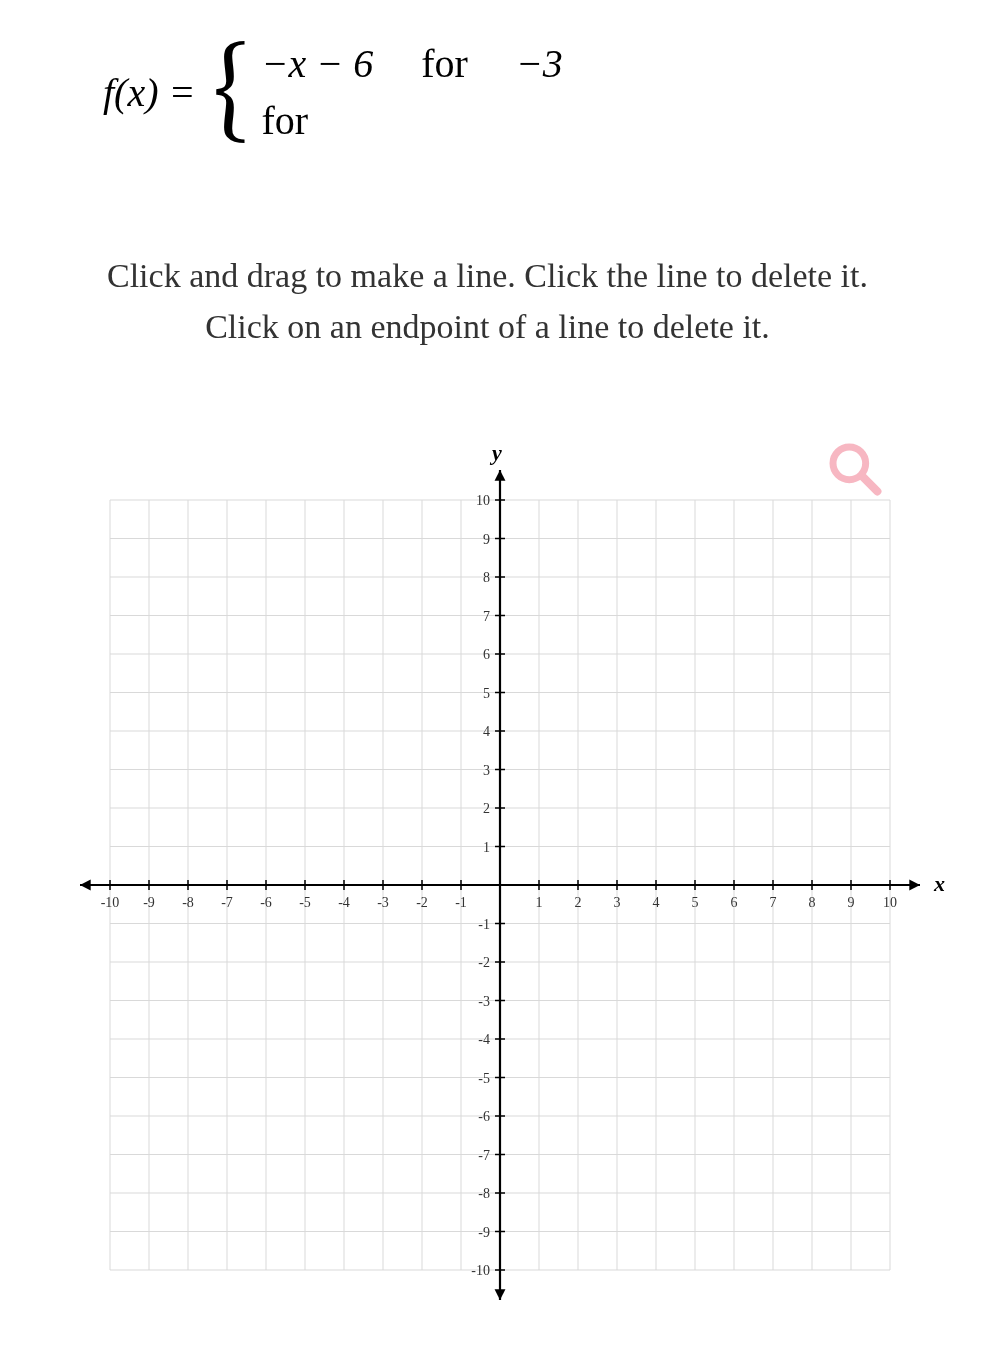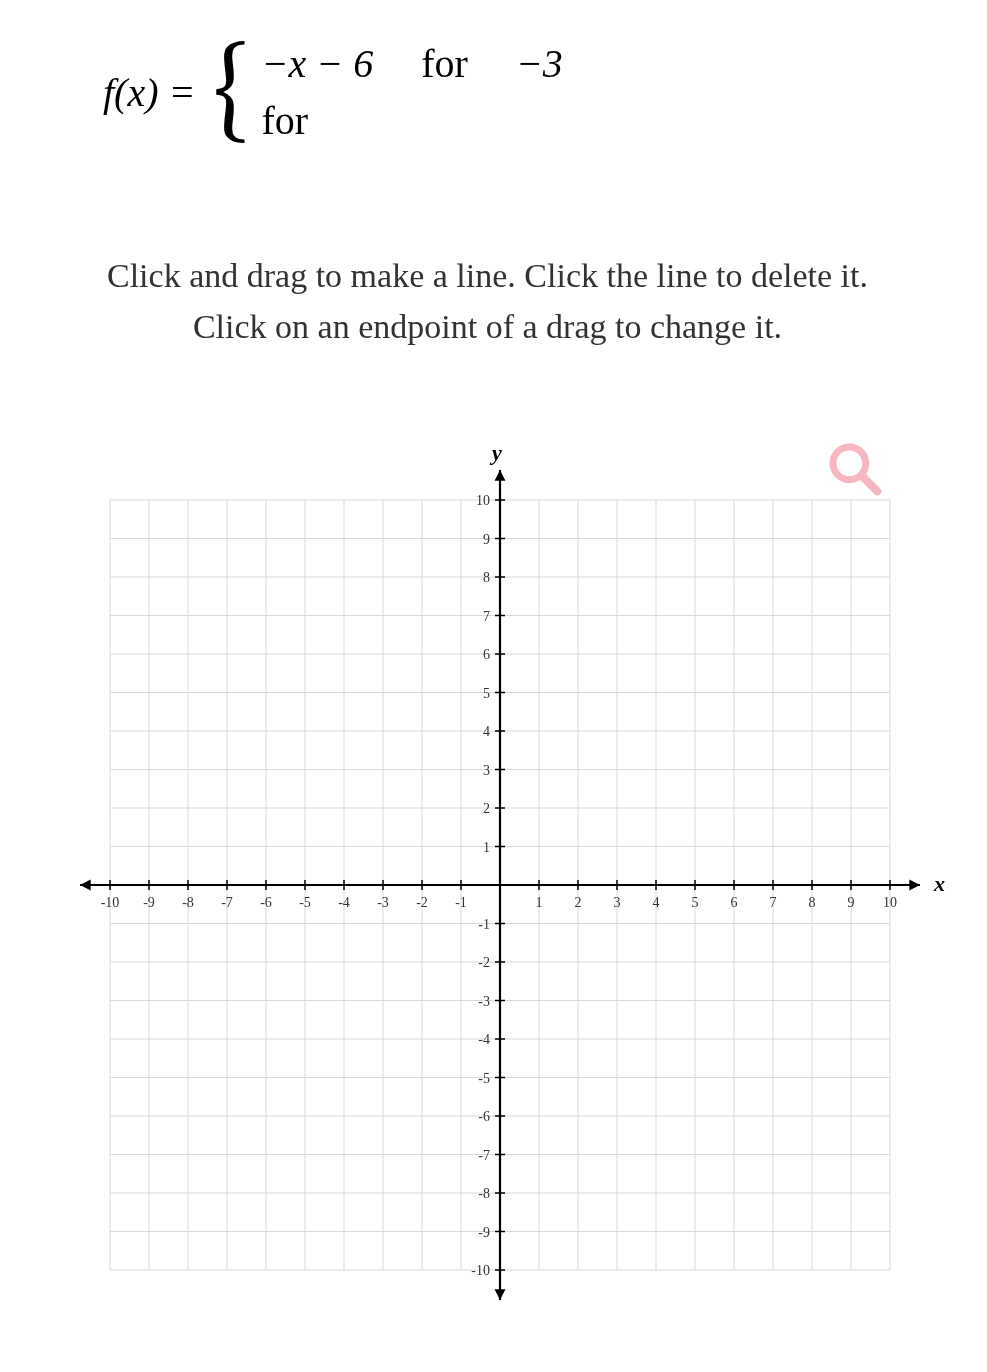--- a/index.html
+++ b/index.html
@@ -79,21 +79,21 @@
   <div class="cases">
     <span class="ital">−x − 6</span>
     <span>for</span>
     <span class="ital">−3</span>
     <span>for</span>
   </div>
 </div>
 
 <div class="instructions">
   <div>Click and drag to make a line. Click the line to delete it.</div>
-  <div>Click on an endpoint of a drag to change it.</div>
+  <div>Click on an endpoint of a line to delete it.</div>
 </div>
 
 <div class="zoom-icon">
   <svg viewBox="0 0 48 48">
     <circle cx="20" cy="20" r="14" fill="none" stroke="#f7b7c2" stroke-width="6"></circle>
     <line x1="31" y1="31" x2="44" y2="44" stroke="#f7b7c2" stroke-width="7" stroke-linecap="round"></line>
   </svg>
 </div>
 
 <div class="graph-wrap">

